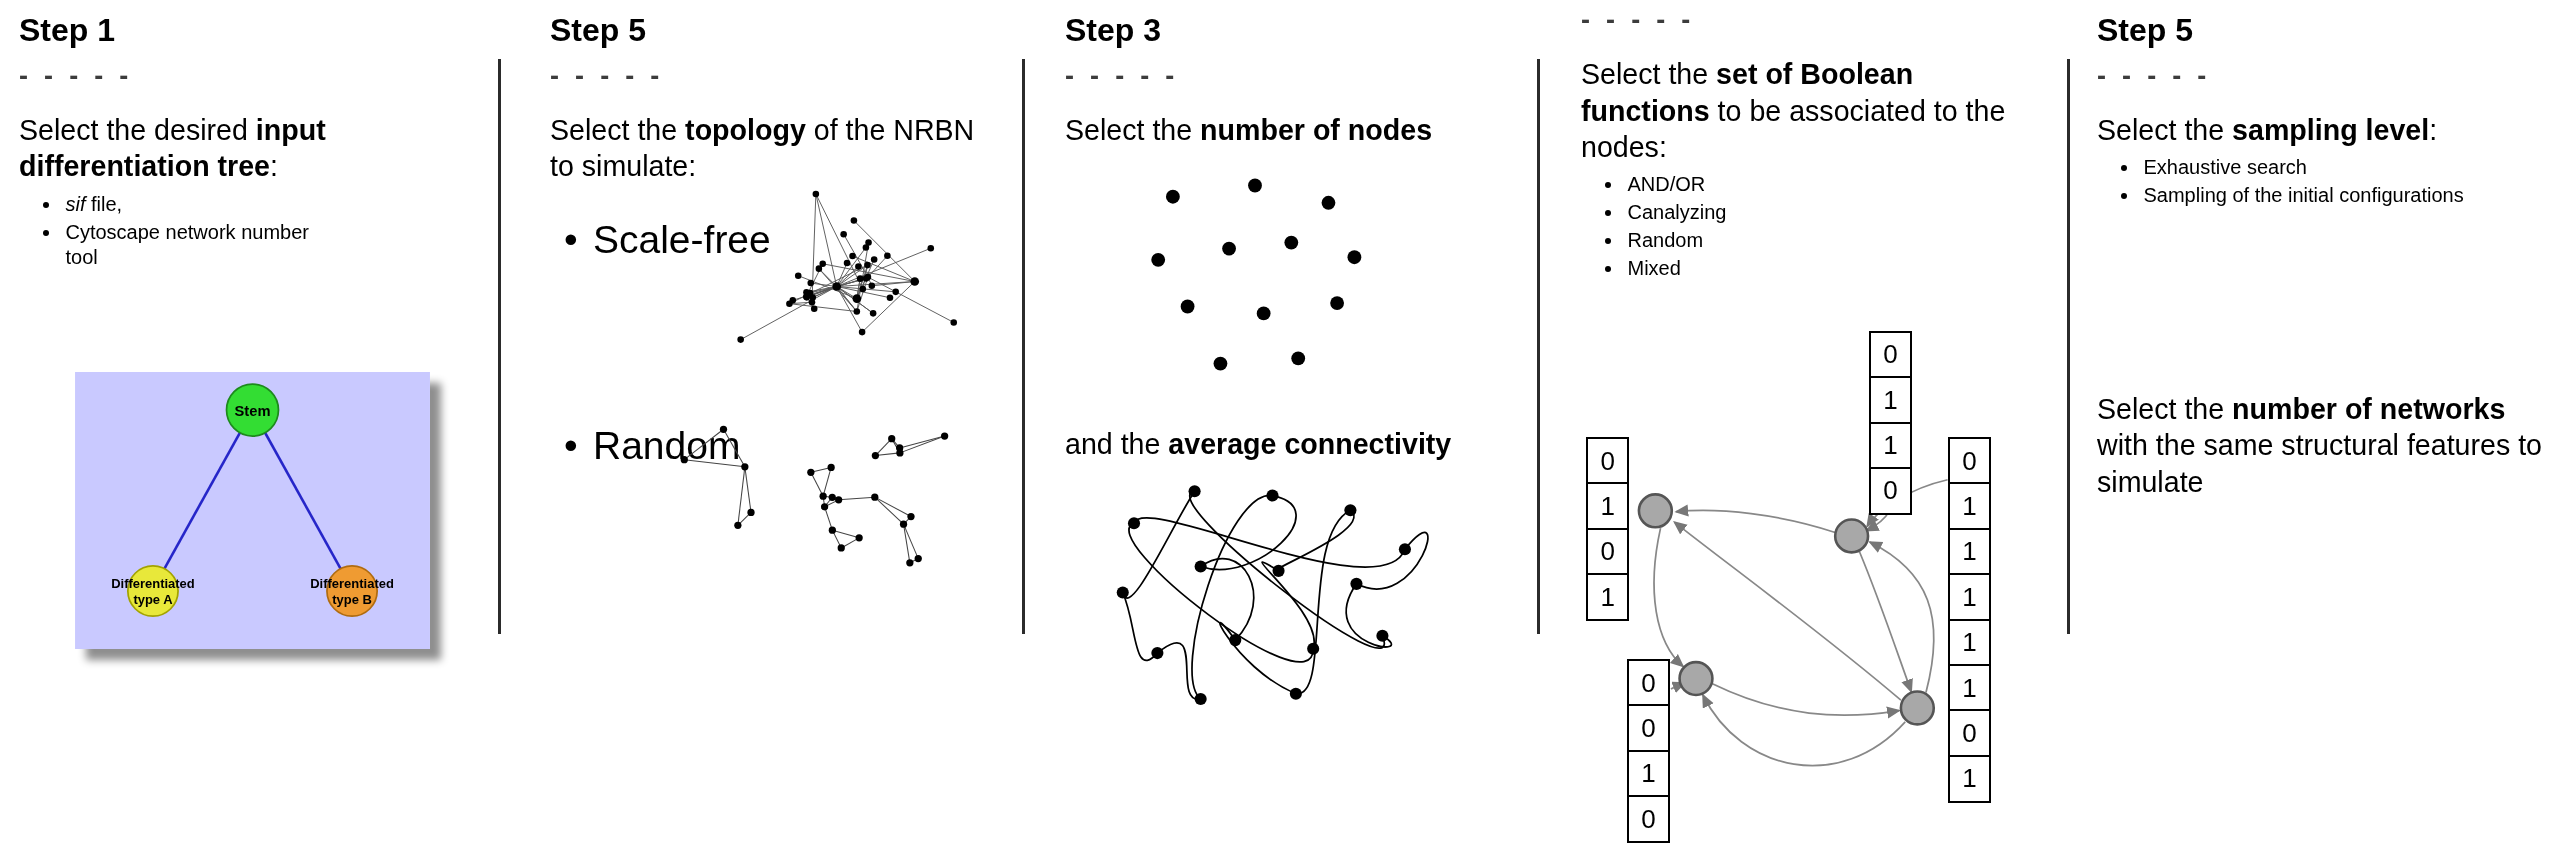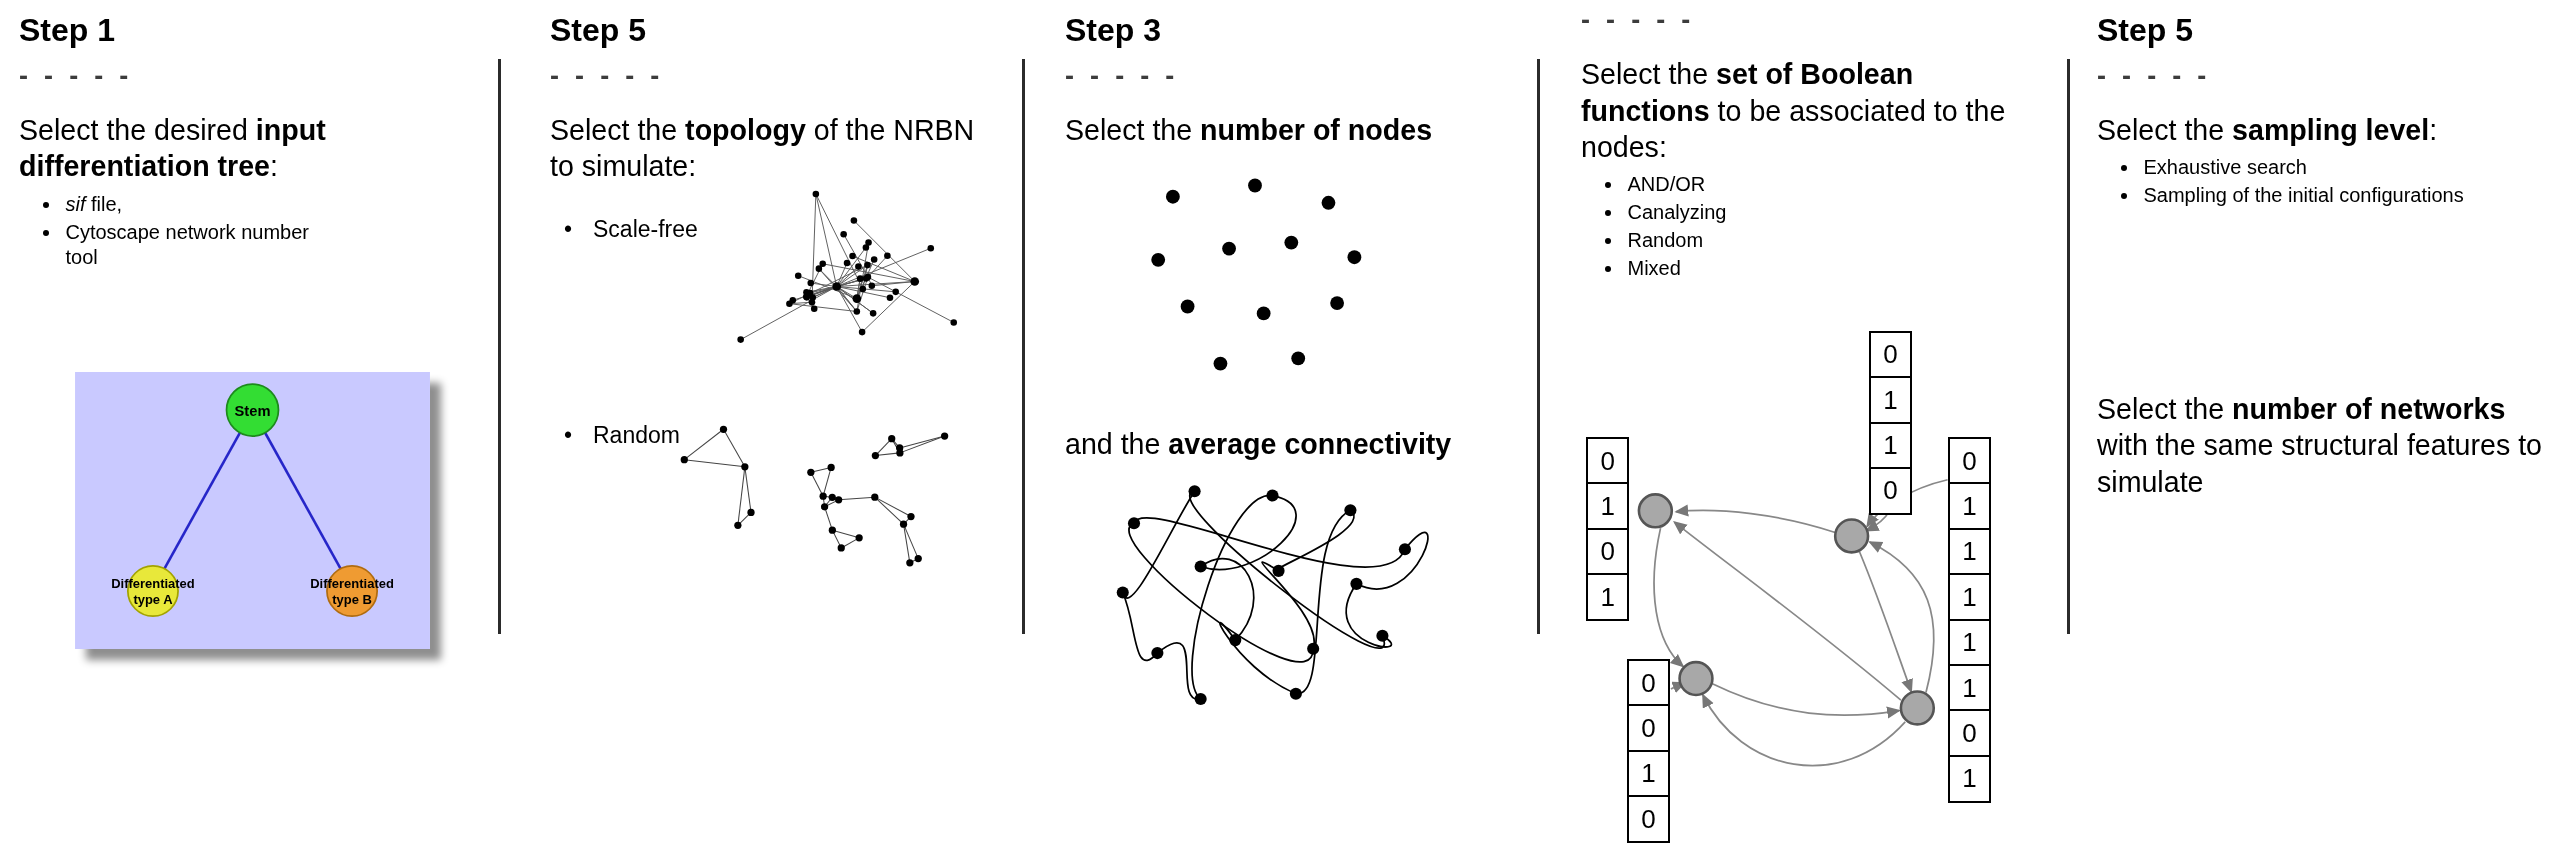--- a/index.html
+++ b/index.html
@@ -7,21 +7,21 @@
   .page{position:relative;width:2576px;height:851px;background:#fff;font-family:"Liberation Sans",sans-serif;color:#000;overflow:hidden}
   .divider{position:absolute;top:59px;width:2.6px;height:575px;background:#2b2b2b}
   .col{position:absolute;top:0;height:851px}
   .step-title{font-size:32px;font-weight:700;margin:12px 0 12px}
   .dashes{font-size:27px;font-weight:700;color:#3c3c3c;letter-spacing:4.3px;margin-top:5.2px;white-space:nowrap}
   .body-text{font-size:28.6px;line-height:1.27;margin:0}
   .intro{margin-top:20px}
   ul.opts{list-style:disc;margin:7px 0 0;padding-left:43px;font-size:20px;line-height:1.27}
   ul.opts li{padding-left:3.5px;margin-top:2.6px}
   .abs{position:absolute}
-  .bullet{position:absolute;padding-left:43px;font-size:23px;line-height:1.27}
+  .bullet{position:absolute;padding-left:43px;font-size:39px;line-height:1.27}
   .bullet::before{content:"\2022";position:absolute;left:14px}
   .tree-box{position:absolute;left:56px;top:372px;width:355px;height:277px;box-shadow:11.2px 11.2px 7.8px #8f8f8f}
   .tlabel{font-size:15px;font-weight:700;fill:#000;font-family:"Liberation Sans",sans-serif}
   .tlabel-big{font-size:17px;font-weight:700;fill:#000;font-family:"Liberation Sans",sans-serif}
   .net{position:absolute}
   .net svg,.graph-area svg{overflow:visible}
   .graph-area{position:absolute}
   .ttable{position:absolute;display:flex;flex-direction:column}
   .cell{width:43px;height:48px;background:#fff;border:2.6px solid #000;display:flex;align-items:center;justify-content:center;font-size:26px}
   .cell+.cell{margin-top:-2.6px}

